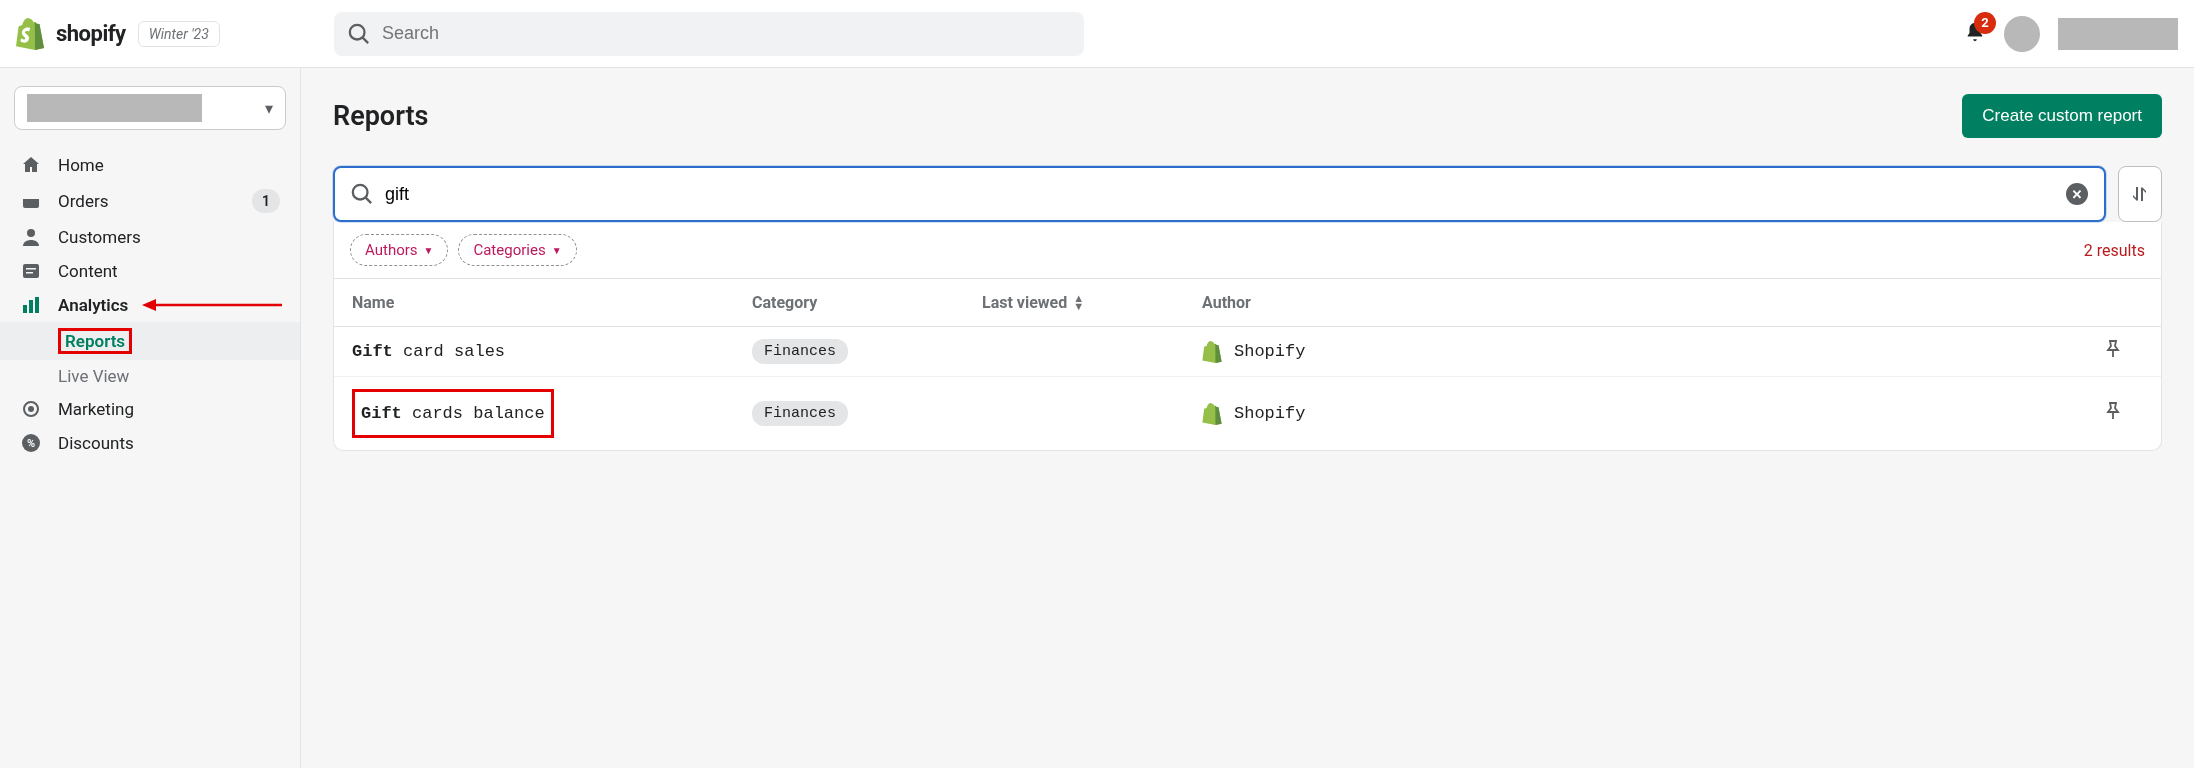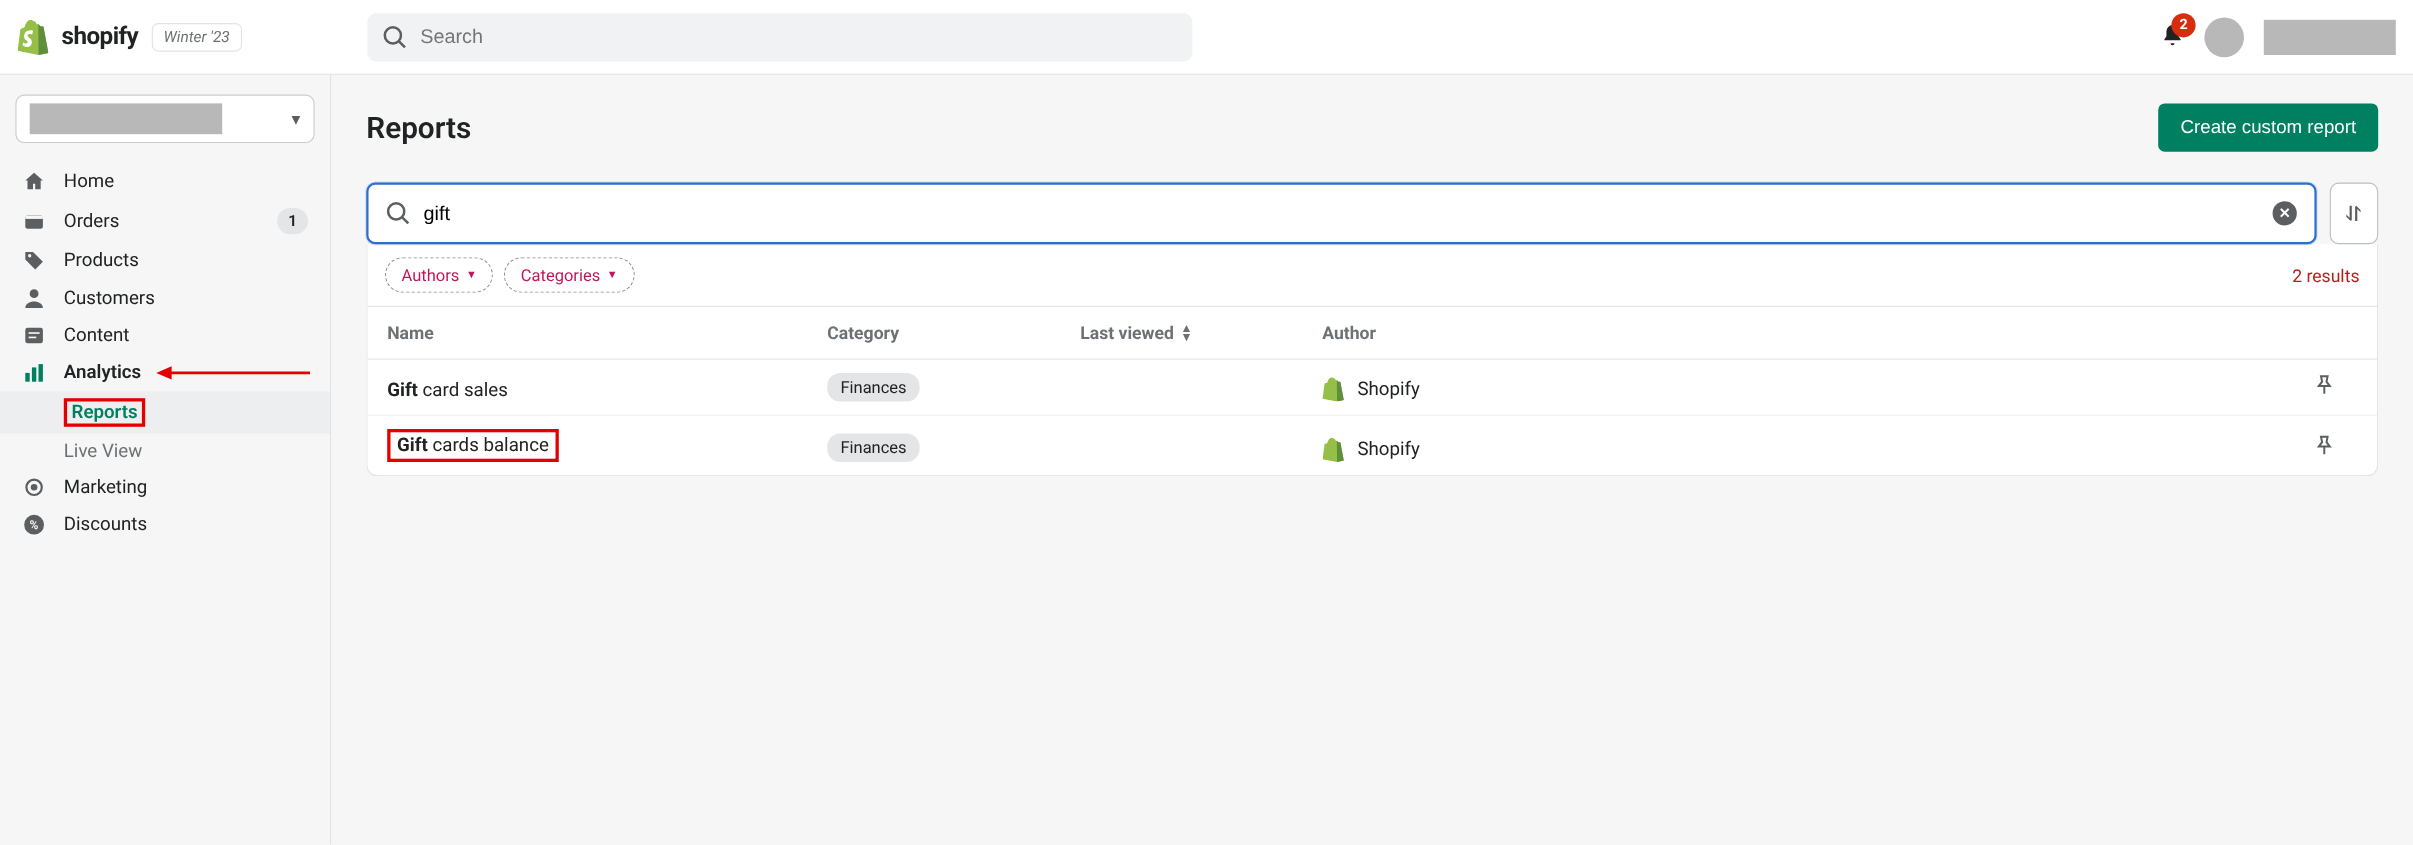--- a/index.html
+++ b/index.html
@@ -58,28 +58,28 @@
   .chip .tri { font-size: 10px; }
   .results-count { margin-left: auto; color: #b91c1c; font-size: 16px; }
   
   .thead { display: flex; padding: 14px 18px; border-bottom: 1px solid #e1e3e5; color: #6d7175; font-size: 16px; font-weight: bold; }
   .col-name { flex: 0 0 400px; }
   .col-cat { flex: 0 0 230px; }
   .col-viewed { flex: 0 0 220px; display:flex; align-items:center; gap:6px;}
   .col-author { flex: 1; }
   .col-pin { flex: 0 0 40px; }
   
-  .trow { display: flex; align-items: flex-end; padding: 12px 18px; border-bottom: 1px solid #f1f1f1; font-size: 17px; }
+  .trow { display: flex; align-items: center; padding: 12px 18px; border-bottom: 1px solid #f1f1f1; font-size: 17px; font-family: Liberation Mono, monospace; }
   .trow:last-child { border-bottom: none; }
   .cat-pill { background: #e4e5e7; border-radius: 12px; padding: 4px 12px; font-size: 15px; display:inline-block; }
   .author-cell { display: flex; align-items: center; gap: 12px; }
   .shop-ico { width: 20px; height: 22px; }
   .pin-ico { color: #5c5f62; cursor:pointer; }
   .hl { font-weight: 700; }
-  .red-box-cell { border: 3px solid #e40000; padding: 2px 6px; display: inline-block; }
+  .red-box-cell { border: 3px solid #e40000; padding: 12px 6px; display: inline-block; }
   
   .learn-more { text-align: center; margin-top: 28px; font-size: 17px; color: #202223; }
   .learn-more a { color: #2c6ecb; text-decoration: underline; }
   .sortarrows { font-size:11px; line-height:8px; display:inline-flex; flex-direction:column; }
 </style>
 </head>
 <body>
 
 <div class="topbar">
   <div class="logo-group">
@@ -134,28 +134,20 @@
               <rect fill="currentColor" x="2" y="5" width="16" height="12" rx="2"></rect>
               <rect fill="#f6f6f7" x="2" y="5" width="16" height="3"></rect>
             </svg>
           </span>
         <span>Orders</span>
         <span class="nav-badge">1</span>
       </div>
       <div class="nav-item">
         <span class="ico">
             <svg width="20" height="20" viewBox="0 0 20 20">
-              <path fill="currentColor" d="M2 2h7l9 9-7 7-9-9V2zm4 5a1.5 1.5 0 1 0 0-3 1.5 1.5 0 0 0 0 3z"></path>
-            </svg>
-          </span>
-        <span>Products</span>
-      </div>
-      <div class="nav-item">
-        <span class="ico">
-            <svg width="20" height="20" viewBox="0 0 20 20">
               <circle fill="currentColor" cx="10" cy="6" r="4"></circle>
               <path fill="currentColor" d="M2 19c0-4 4-6 8-6s8 2 8 6H2z"></path>
             </svg>
           </span>
         <span>Customers</span>
       </div>
       <div class="nav-item">
         <span class="ico">
             <svg width="20" height="20" viewBox="0 0 20 20">
               <rect fill="currentColor" x="2" y="3" width="16" height="14" rx="2"></rect>

